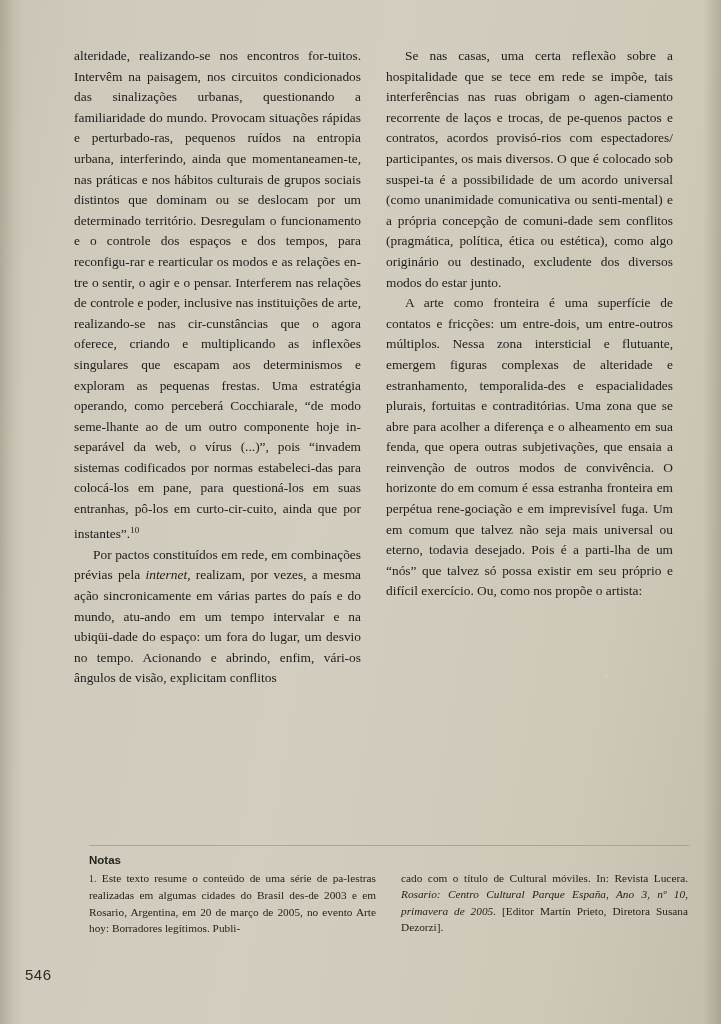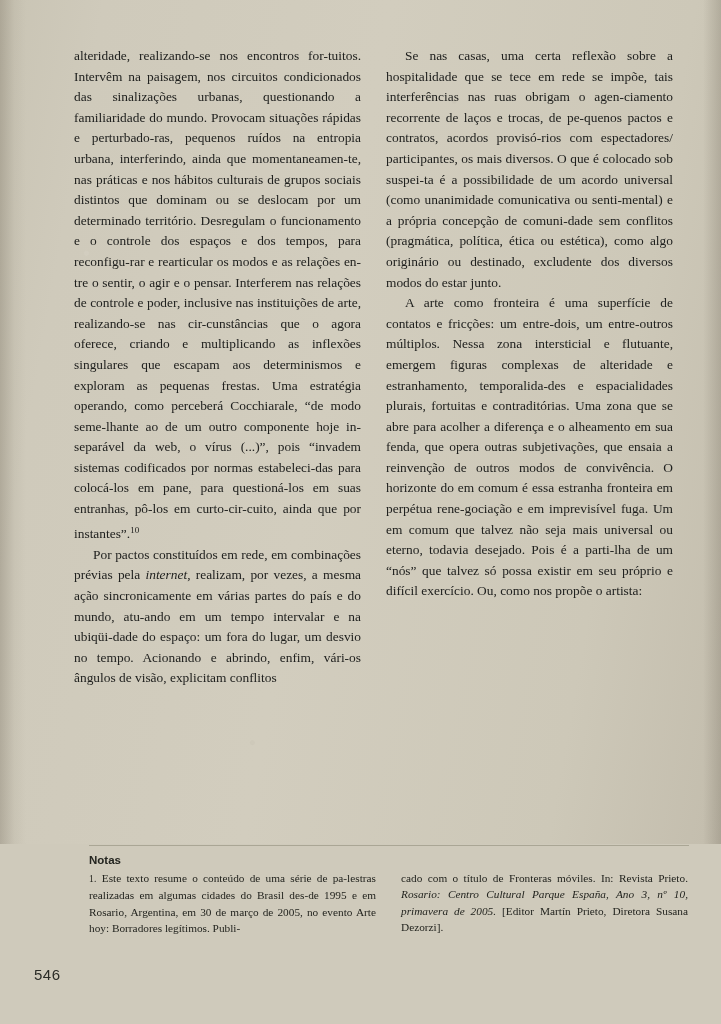--- a/index.html
+++ b/index.html
@@ -9,21 +9,21 @@
   body {
     width: 721px;
     height: 1024px;
     background: #cfcabb;
     font-family: "Liberation Serif", serif;
     overflow: hidden;
   }
   .page {
     position: relative;
     width: 721px;
-    height: 844px;
+    height: 1024px;
     background: linear-gradient(100deg, #c9c4b4 0%, #cfcabb 12%, #d2cdbe 45%, #cdc8b8 80%, #c3bdad 100%);
     box-sizing: border-box;
   }
   .page::before {
     content: "";
     position: absolute;
     left: 0; top: 0; bottom: 0;
     width: 26px;
     background: linear-gradient(90deg, rgba(120,112,96,0.35) 0%, rgba(150,143,126,0.12) 55%, rgba(0,0,0,0) 100%);
     pointer-events: none;
@@ -106,21 +106,21 @@
     text-align: justify;
     color: #23241f;
   }
   .note-num {
     font-size: 9.5px;
     letter-spacing: 0.2px;
   }
 
   .folio {
     position: absolute;
-    left: 34px;
+    left: 25px;
     top: 966px;
     font-family: "Liberation Sans", sans-serif;
     font-size: 15px;
     letter-spacing: 0.5px;
     color: #2b2c27;
     text-align: center;
   }
 
   .running {
     position: absolute;
@@ -165,24 +165,24 @@
       <p class="indent">A arte como fronteira é uma superfície de contatos e fricções: um entre-dois, um entre-outros múltiplos. Nessa zona intersticial e flutuante, emergem figuras complexas de alteridade e estranhamento, temporalida-des e espacialidades plurais, fortuitas e contraditórias. Uma zona que se abre para acolher a diferença e o alheamento em sua fenda, que opera outras subjetivações, que ensaia a reinvenção de outros modos de convivência. O horizonte do em comum é essa estranha fronteira em perpétua rene-gociação e em imprevisível fuga.  Um em comum que talvez não seja mais universal ou eterno, todavia desejado. Pois é a parti-lha de um “nós” que talvez só possa existir em seu próprio e difícil exercício.  Ou, como nos propõe o artista:</p>
     </div>
 
   </div>
 
   <div class="notes">
     <div class="notes-rule"></div>
     <div class="notes-title">Notas</div>
     <div class="notes-cols">
       <div class="notes-col">
-        <p><span class="note-num">1.</span><span> Este texto resume o conteúdo de uma série de pa-lestras realizadas em algumas cidades do Brasil des-de 1995 e em Rosario, Argentina, em 30 de março de 2005, no evento Arte hoy: Borradores legítimos. Publi-</span></p>
+        <p><span class="note-num">1.</span><span> Este texto resume o conteúdo de uma série de pa-lestras realizadas em algumas cidades do Brasil des-de 2003 e em Rosario, Argentina, em 20 de março de 2005, no evento Arte hoy: Borradores legítimos. Publi-</span></p>
       </div>
       <div class="notes-col">
-        <p><span>cado com o título de Fronteras móviles. In: Revista Prieto. </span><span class="it">Rosario: Centro Cultural Parque España, Ano 3, nº 10,  primavera de 2005.</span><span> [Editor Martín Prieto, Diretora Susana Dezorzi].</span></p>
+        <p><span>cado com o título de Cultural móviles. In: Revista Lucera. </span><span class="it">Rosario: Centro Cultural Parque España, Ano 3, nº 10,  primavera de 2005.</span><span> [Editor Martín Prieto, Diretora Susana Dezorzi].</span></p>
       </div>
     </div>
   </div>
 
   <div class="folio">546</div>
 
 
   <div class="grain"></div>
 </div>
 

